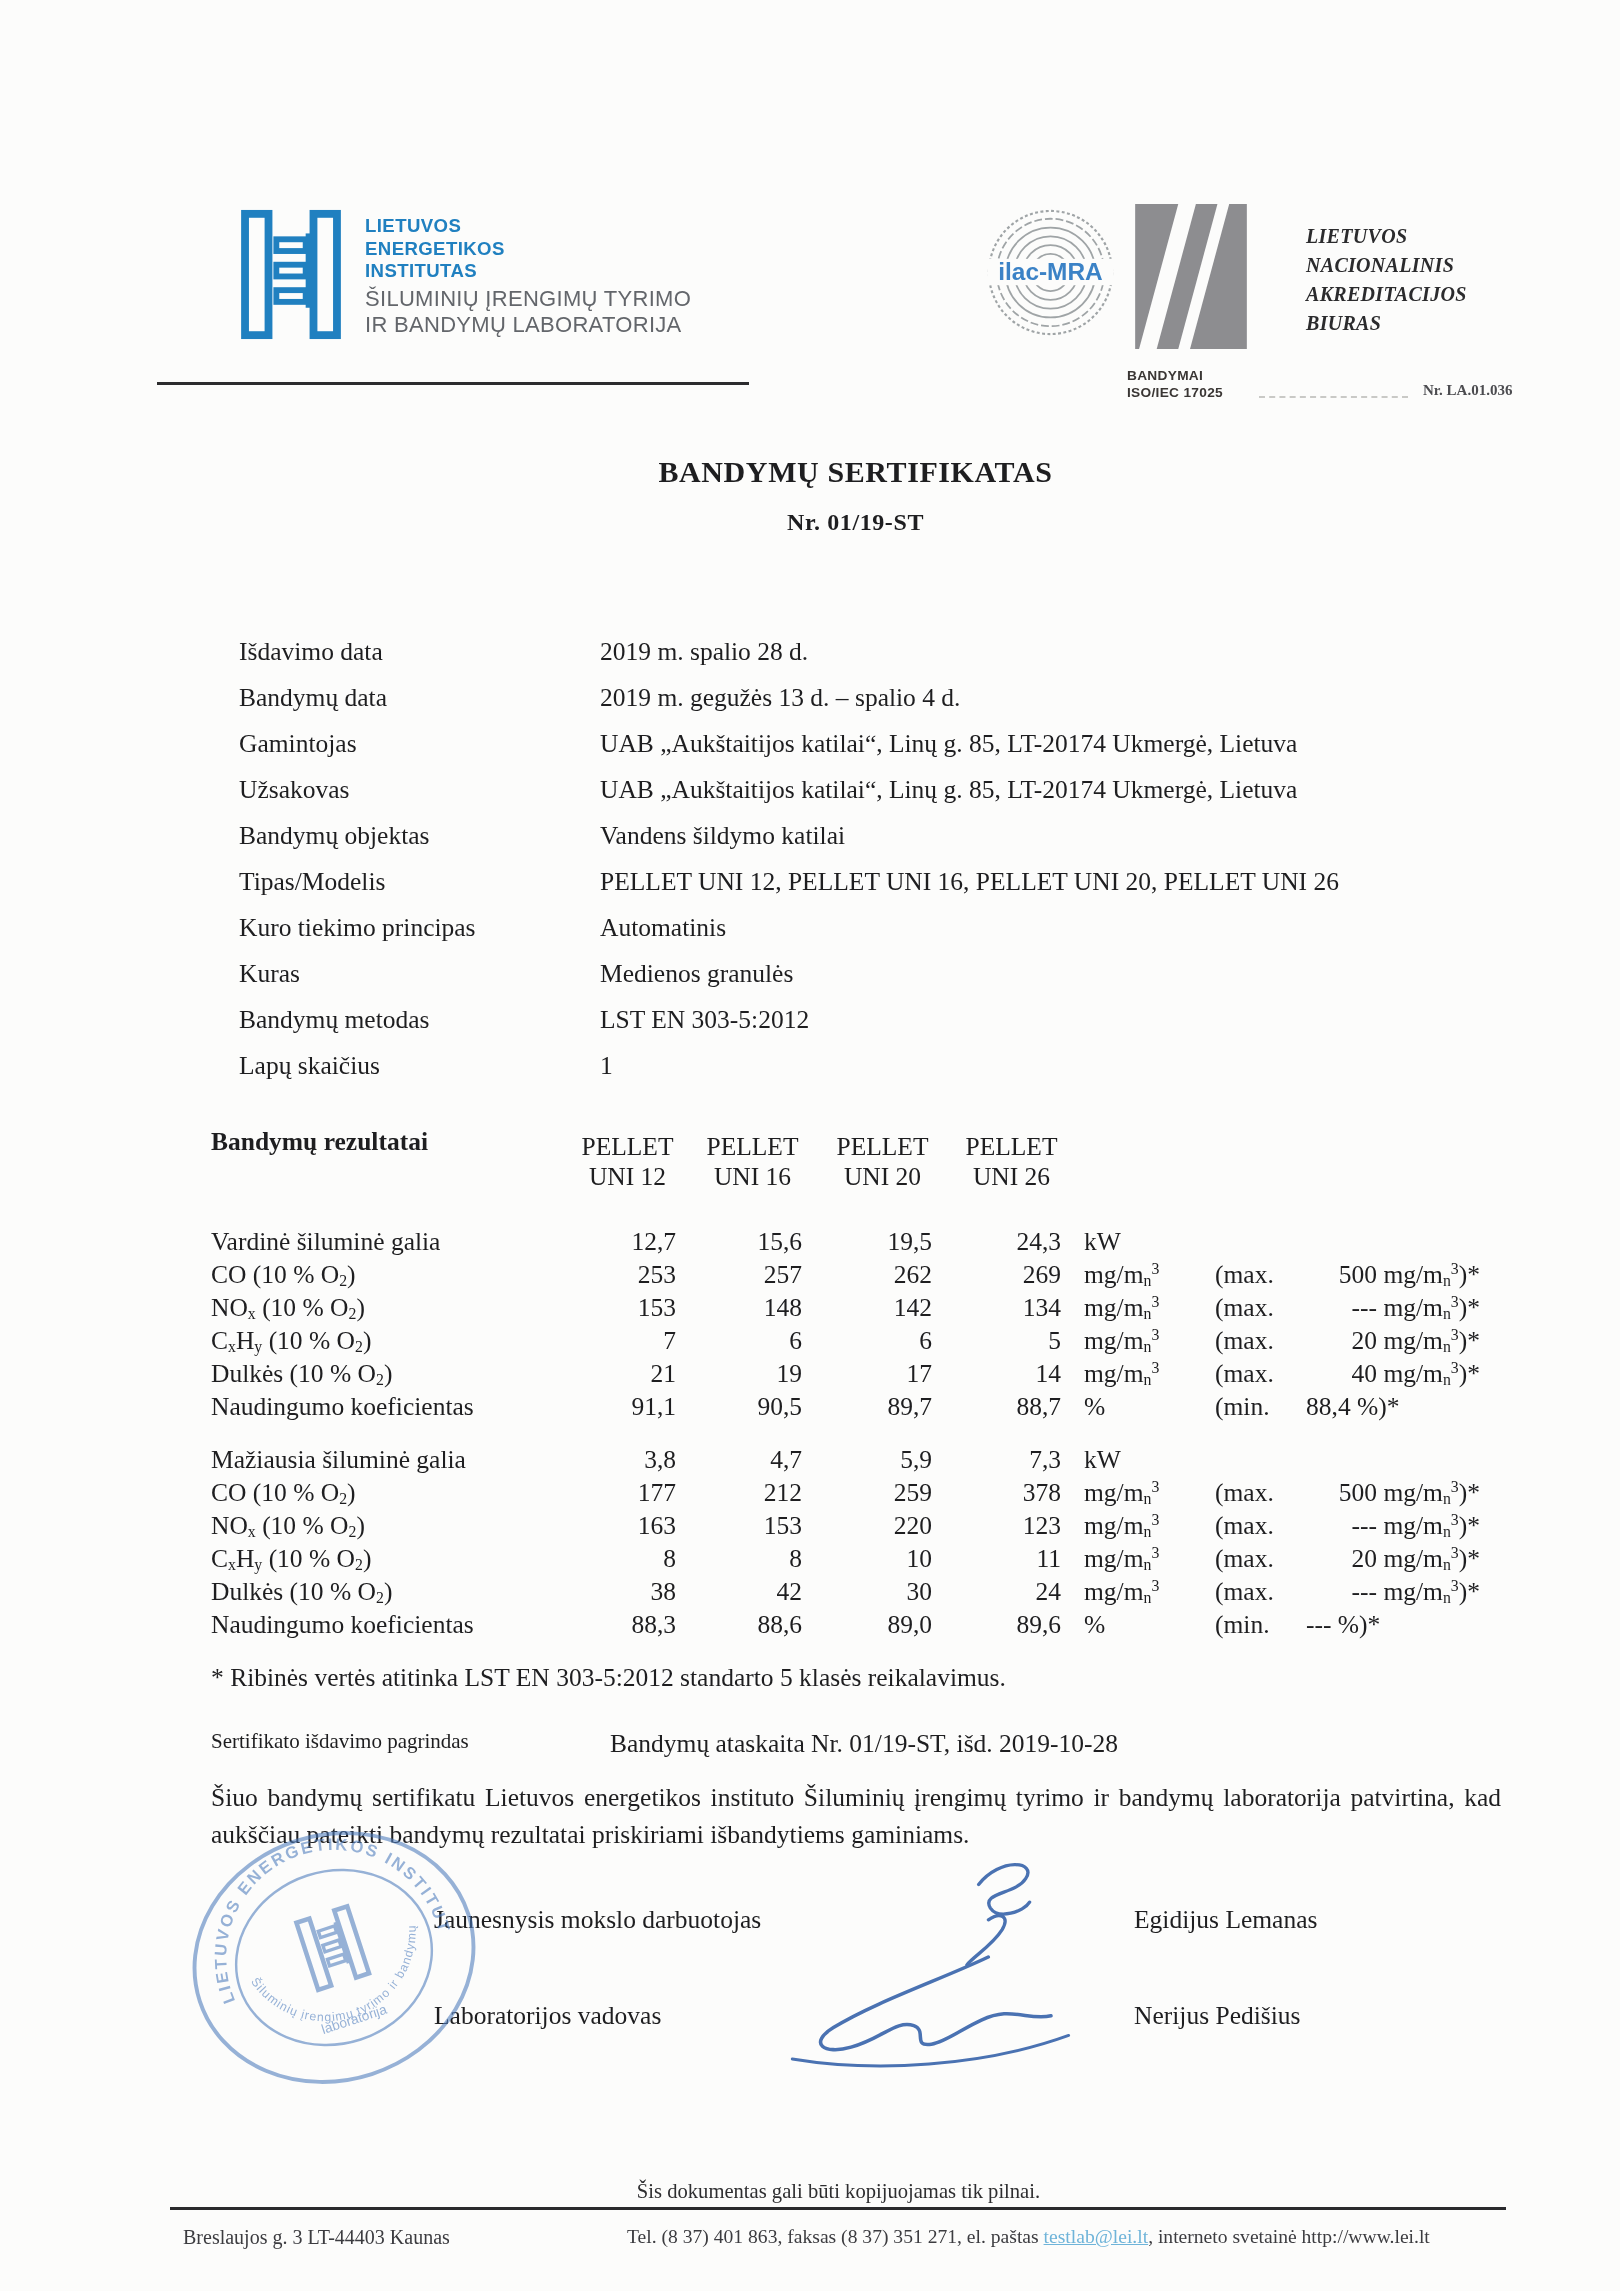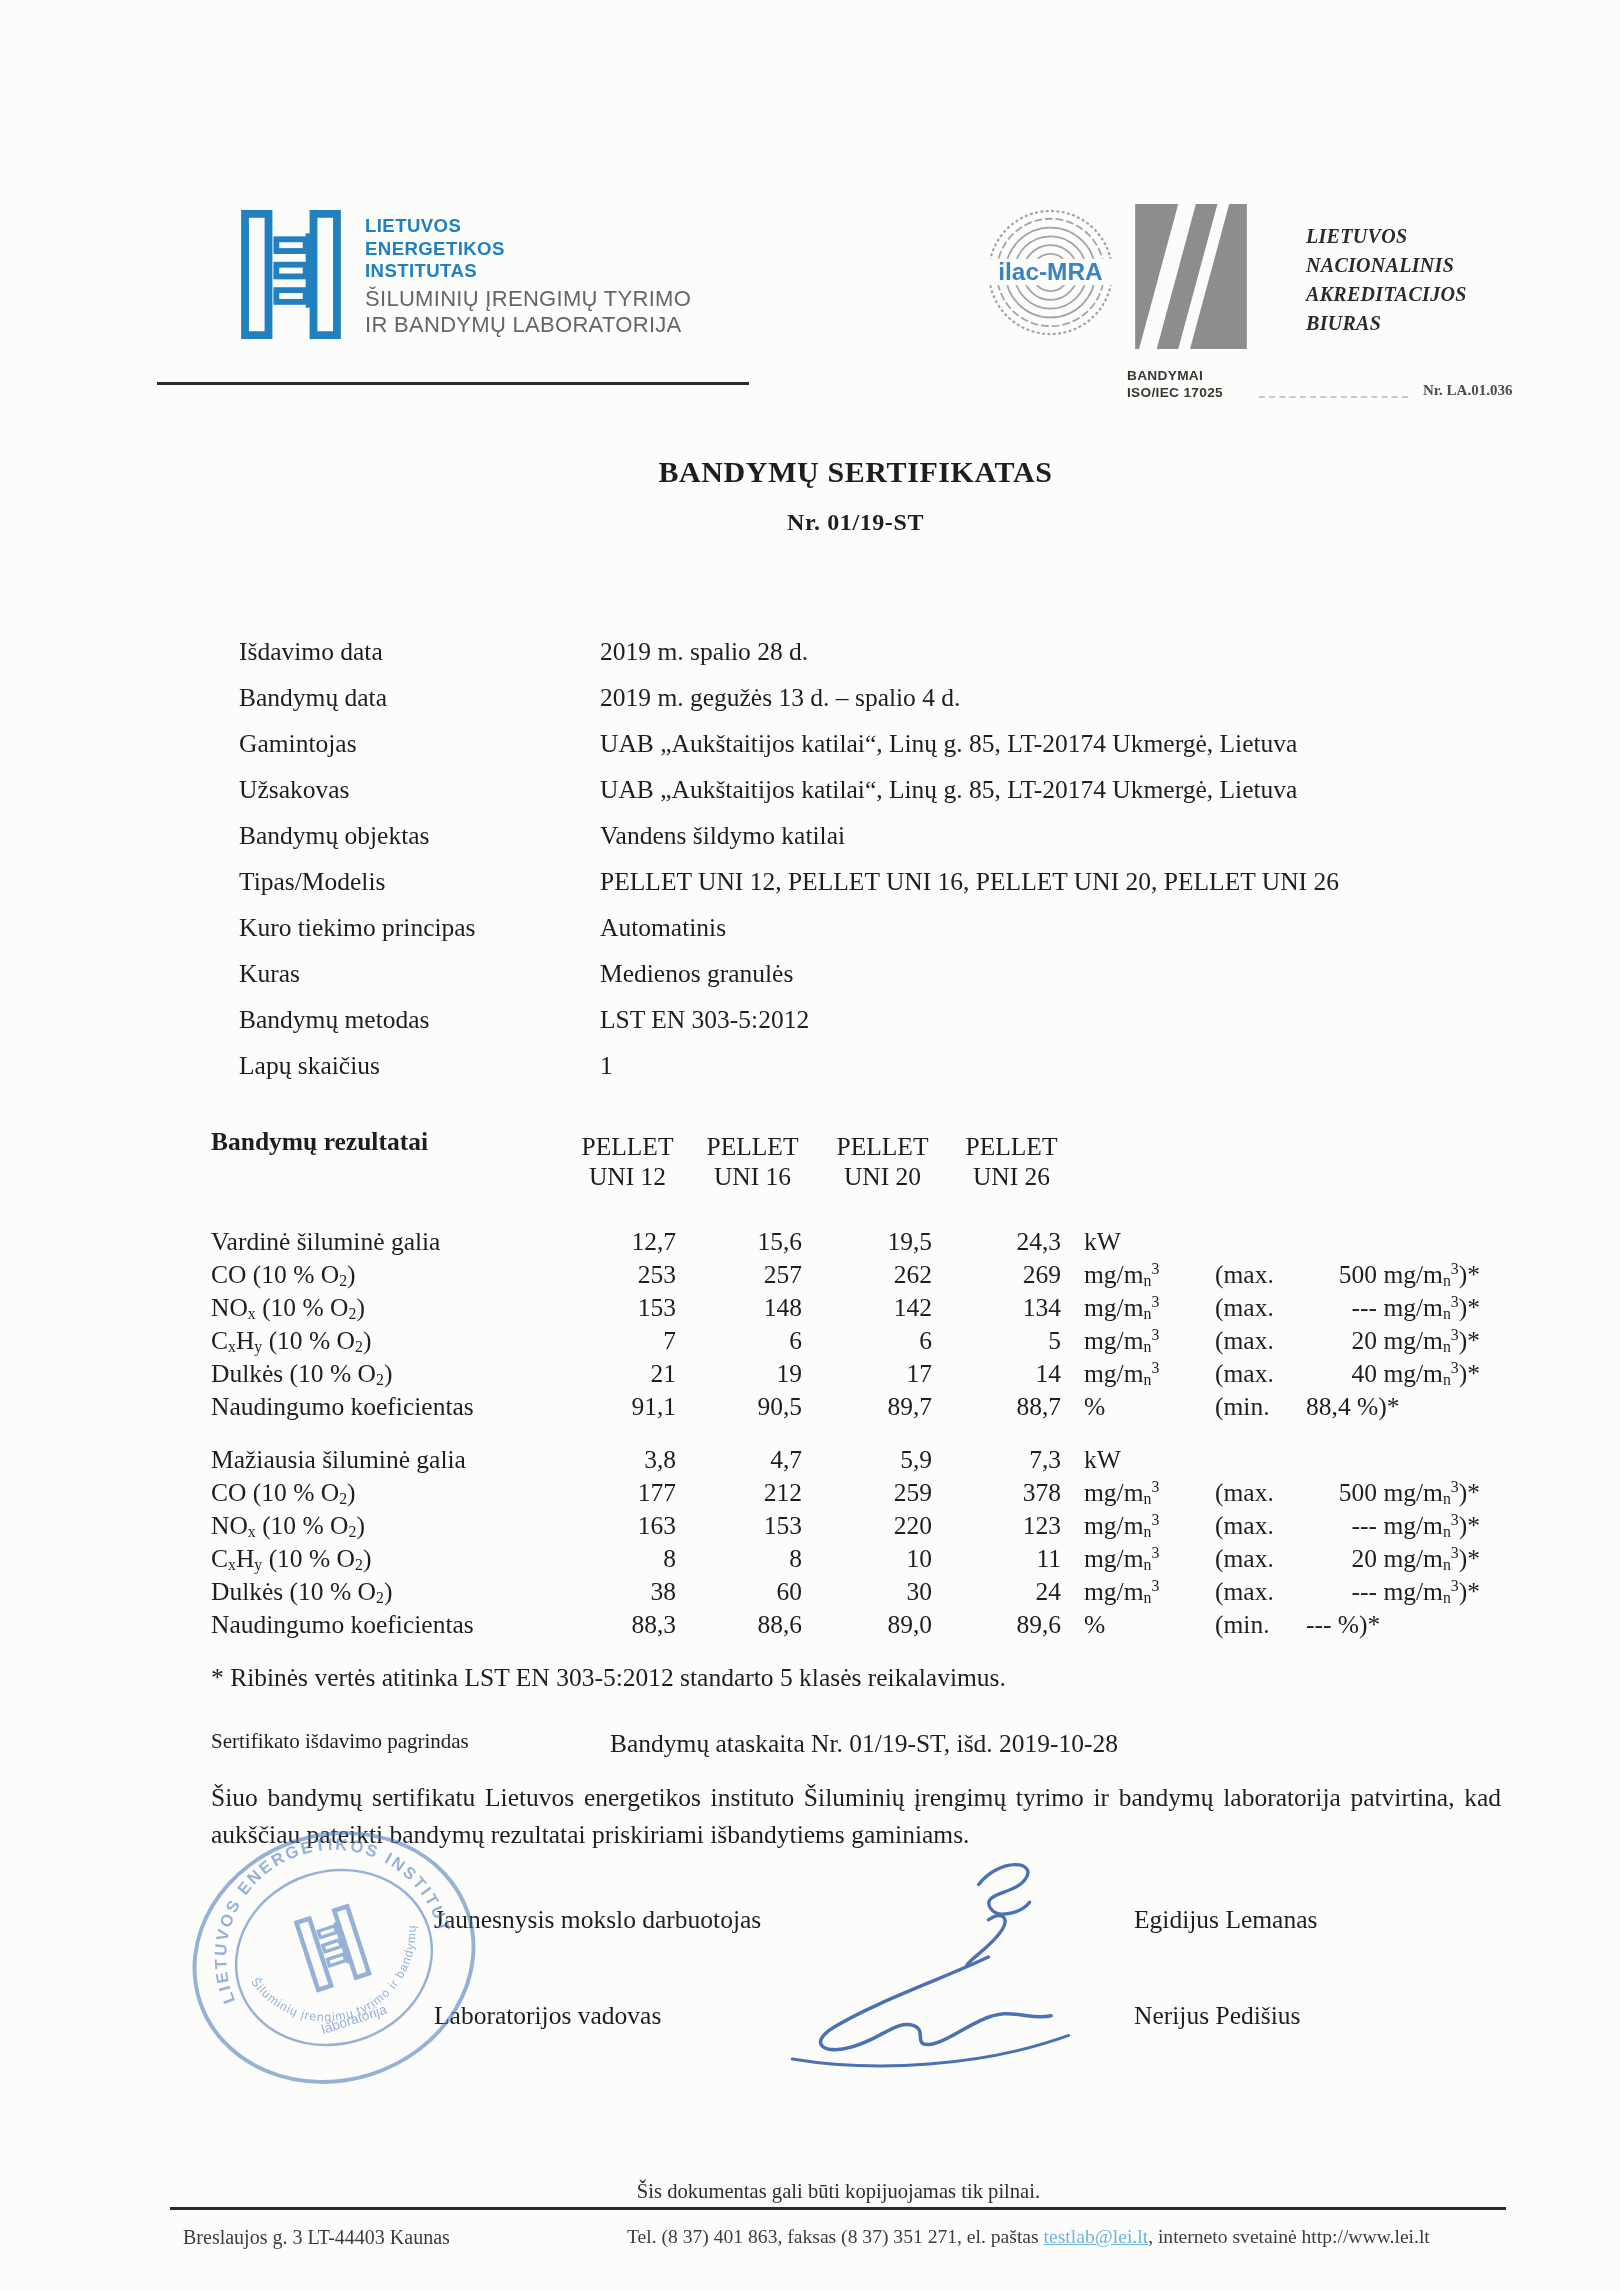--- a/index.html
+++ b/index.html
@@ -341,21 +341,21 @@
         <span class="tv tv3">10</span>
         <span class="tv tv4">11</span>
         <span class="tunit">mg/m<sub>n</sub><sup>3</sup></span>
         <span class="tlimp">(max.</span>
         <span class="tlimv">20 mg/m<sub>n</sub><sup>3</sup>)*</span>
       </div>
 
       <div class="trow">
         <span class="tlabel">Dulkės (10 % O<sub>2</sub>)</span>
         <span class="tv tv1">38</span>
-        <span class="tv tv2">60</span>
+        <span class="tv tv2">42</span>
         <span class="tv tv3">30</span>
         <span class="tv tv4">24</span>
         <span class="tunit">mg/m<sub>n</sub><sup>3</sup></span>
         <span class="tlimp">(max.</span>
         <span class="tlimv">--- mg/m<sub>n</sub><sup>3</sup>)*</span>
       </div>
 
       <div class="trow">
         <span class="tlabel">Naudingumo koeficientas</span>
         <span class="tv tv1">88,3</span>

